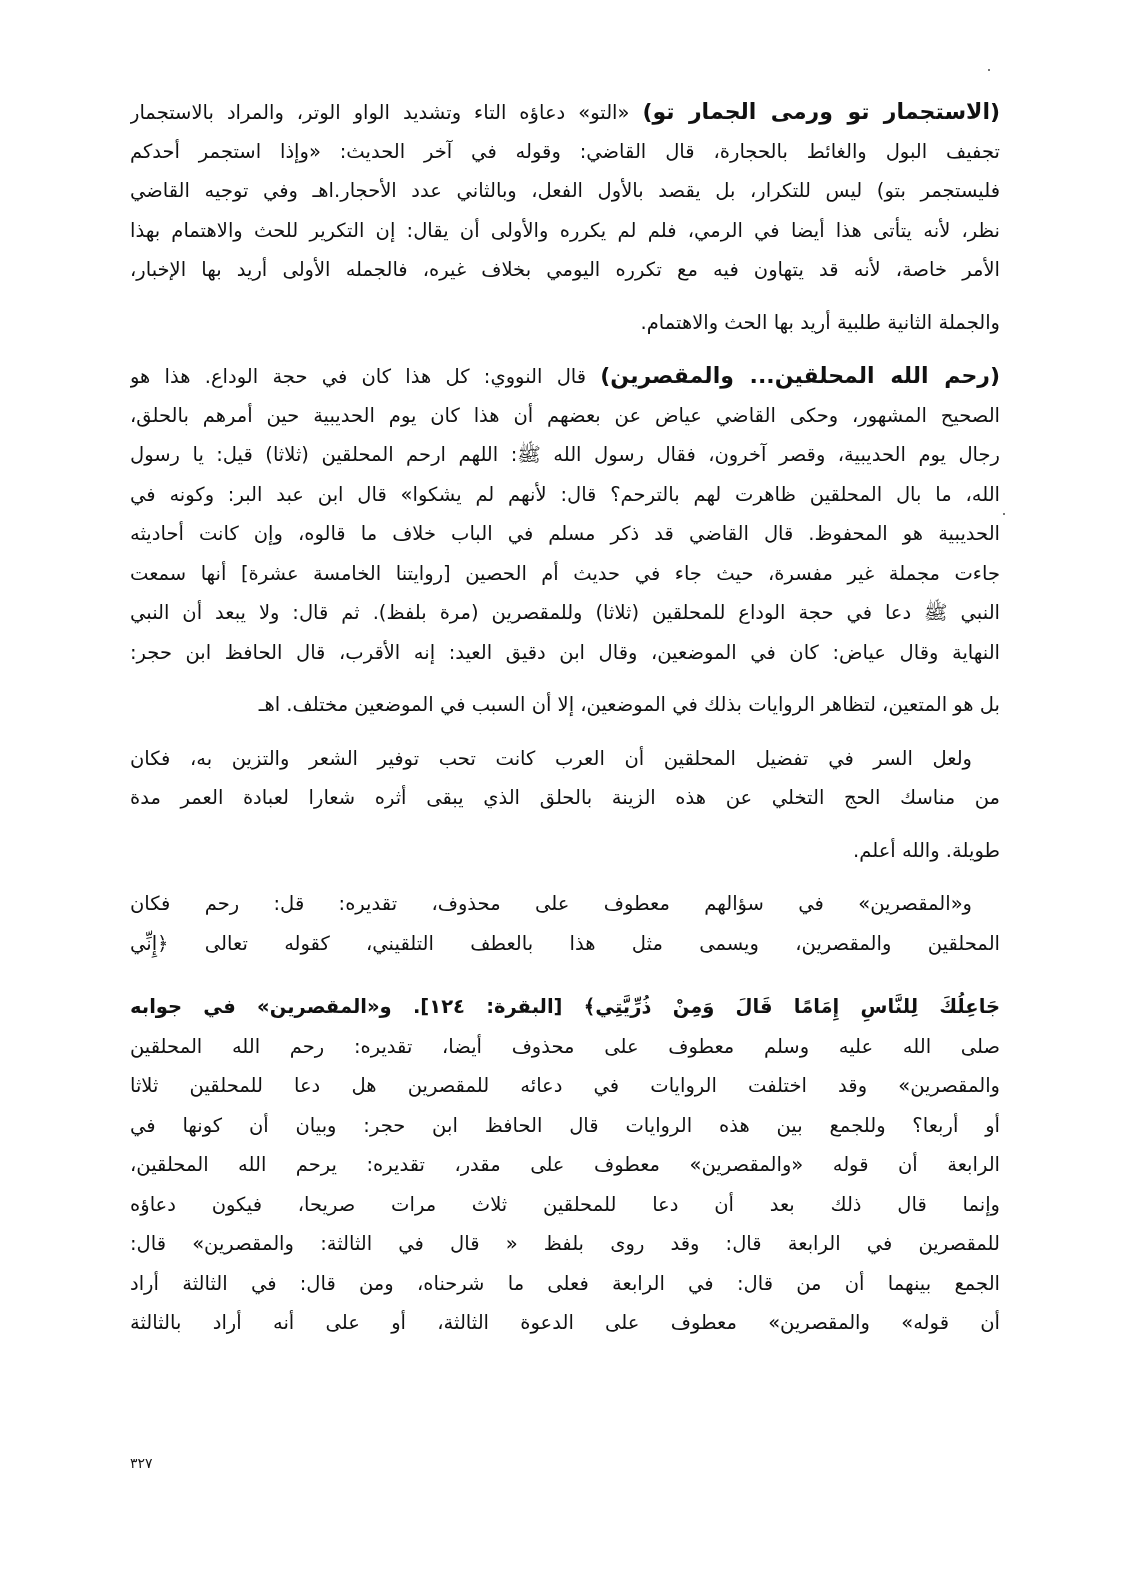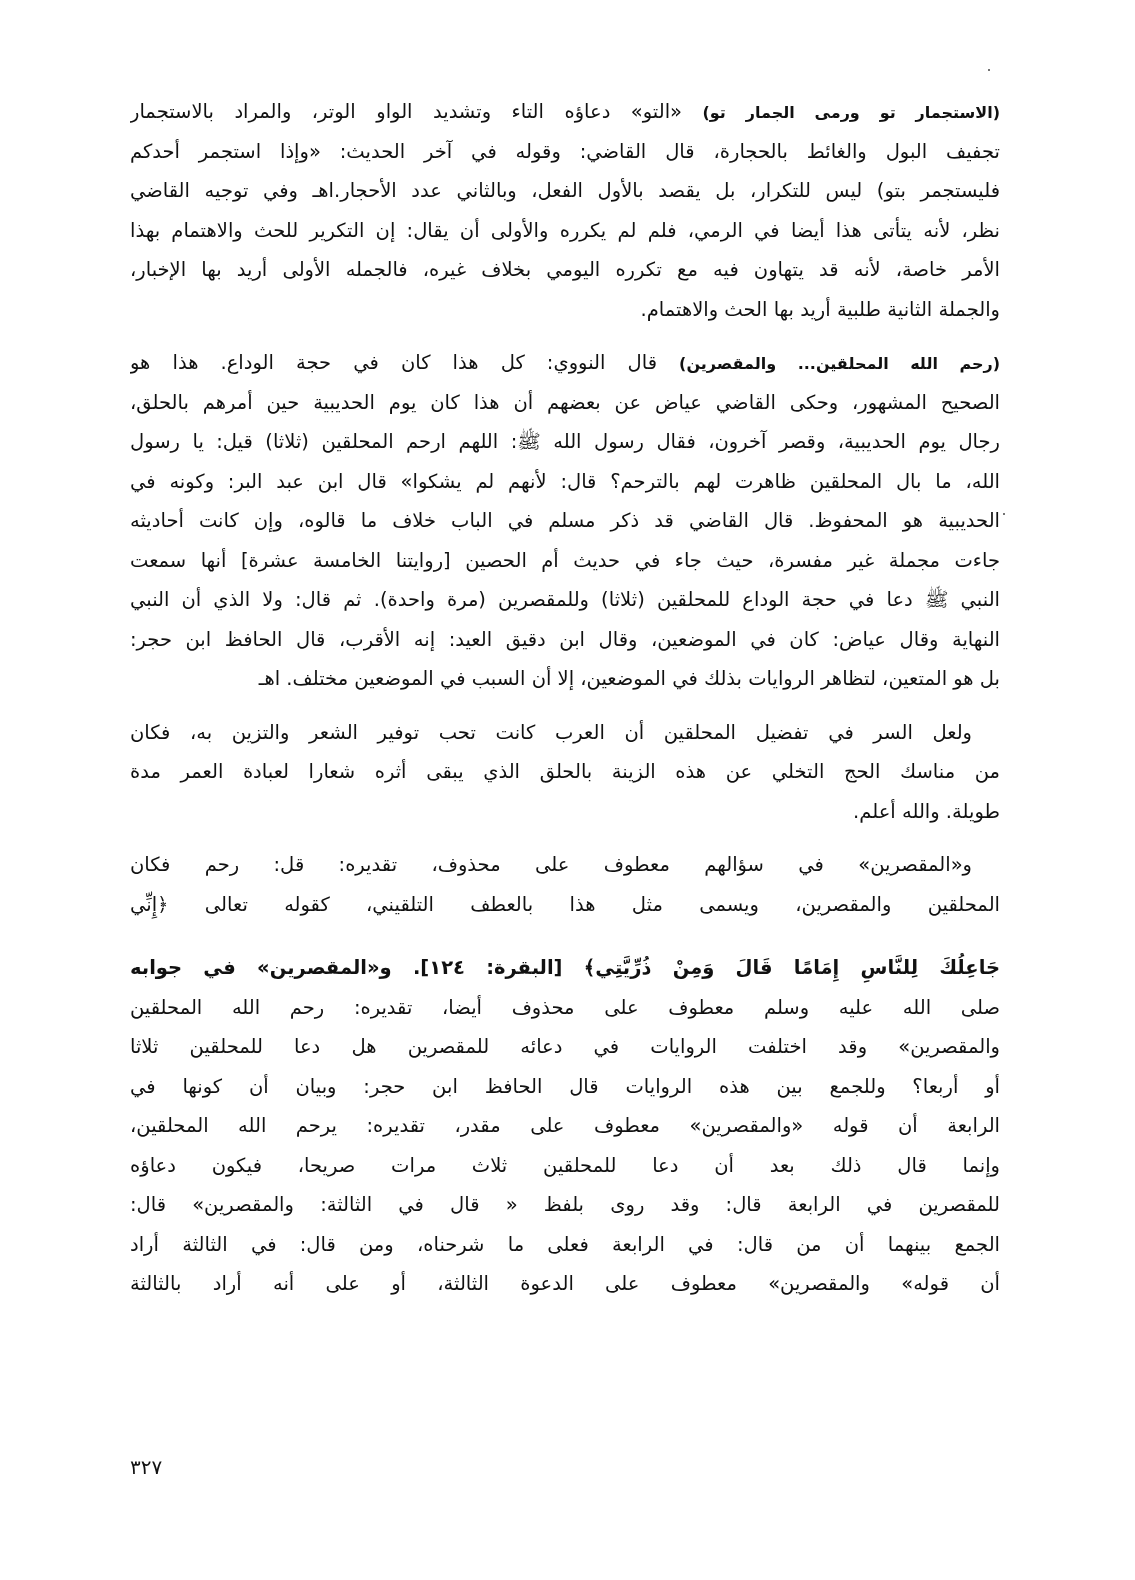--- a/index.html
+++ b/index.html
@@ -33,37 +33,38 @@
     .para .line {
       display: block;
       text-align: justify;
       text-align-last: justify;
       white-space: nowrap;
       overflow: hidden;
       height: 39.5px;
     }
     .para .line.last {
       text-align-last: right;
+      margin-top: 13px;
     }
     .para.indented .line.first {
       padding-right: 28px;
     }
     .bold {
       font-weight: bold;
-      font-size: 16px;
+      font-size: 22px;
     }
     .quran {
       font-weight: bold;
       margin-top: 24px;
     }
     .page-number {
       position: absolute;
       left: 130px;
       top: 1455px;
-      font-size: 20px;
+      font-size: 14px;
       font-family: "DejaVu Sans", sans-serif;
       direction: rtl;
       color: #111;
     }
     .speck {
       position: absolute;
       width: 2px;
       height: 2px;
       background: #444;
       border-radius: 1px;
@@ -83,21 +84,21 @@
     <span class="line last">والجملة الثانية طلبية أريد بها الحث والاهتمام.</span>
   </div>
 
   <div class="para">
     <span class="line"><span class="bold">(رحم الله المحلقين... والمقصرين)</span> <span>قال النووي: كل هذا كان في حجة الوداع. هذا هو</span></span>
     <span class="line">الصحيح المشهور، وحكى القاضي عياض عن بعضهم أن هذا كان يوم الحديبية حين أمرهم بالحلق،</span>
     <span class="line">رجال يوم الحديبية، وقصر آخرون، فقال رسول الله ﷺ: اللهم ارحم المحلقين (ثلاثا) قيل: يا رسول</span>
     <span class="line">الله، ما بال المحلقين ظاهرت لهم بالترحم؟ قال: لأنهم لم يشكوا» قال ابن عبد البر: وكونه في</span>
     <span class="line">الحديبية هو المحفوظ. قال القاضي قد ذكر مسلم في الباب خلاف ما قالوه، وإن كانت أحاديثه</span>
     <span class="line">جاءت مجملة غير مفسرة، حيث جاء في حديث أم الحصين [روايتنا الخامسة عشرة] أنها سمعت</span>
-    <span class="line">النبي ﷺ دعا في حجة الوداع للمحلقين (ثلاثا) وللمقصرين (مرة واحدة). ثم قال: ولا الذي أن النبي</span>
+    <span class="line">النبي ﷺ دعا في حجة الوداع للمحلقين (ثلاثا) وللمقصرين (مرة بلفظ). ثم قال: ولا يبعد أن النبي</span>
     <span class="line">النهاية وقال عياض: كان في الموضعين، وقال ابن دقيق العيد: إنه الأقرب، قال الحافظ ابن حجر:</span>
     <span class="line last">بل هو المتعين، لتظاهر الروايات بذلك في الموضعين، إلا أن السبب في الموضعين مختلف. اهـ</span>
   </div>
 
   <div class="para indented">
     <span class="line first">ولعل السر في تفضيل المحلقين أن العرب كانت تحب توفير الشعر والتزين به، فكان</span>
     <span class="line">من مناسك الحج التخلي عن هذه الزينة بالحلق الذي يبقى أثره شعارا لعبادة العمر مدة</span>
     <span class="line last">طويلة. والله أعلم.</span>
   </div>
 

